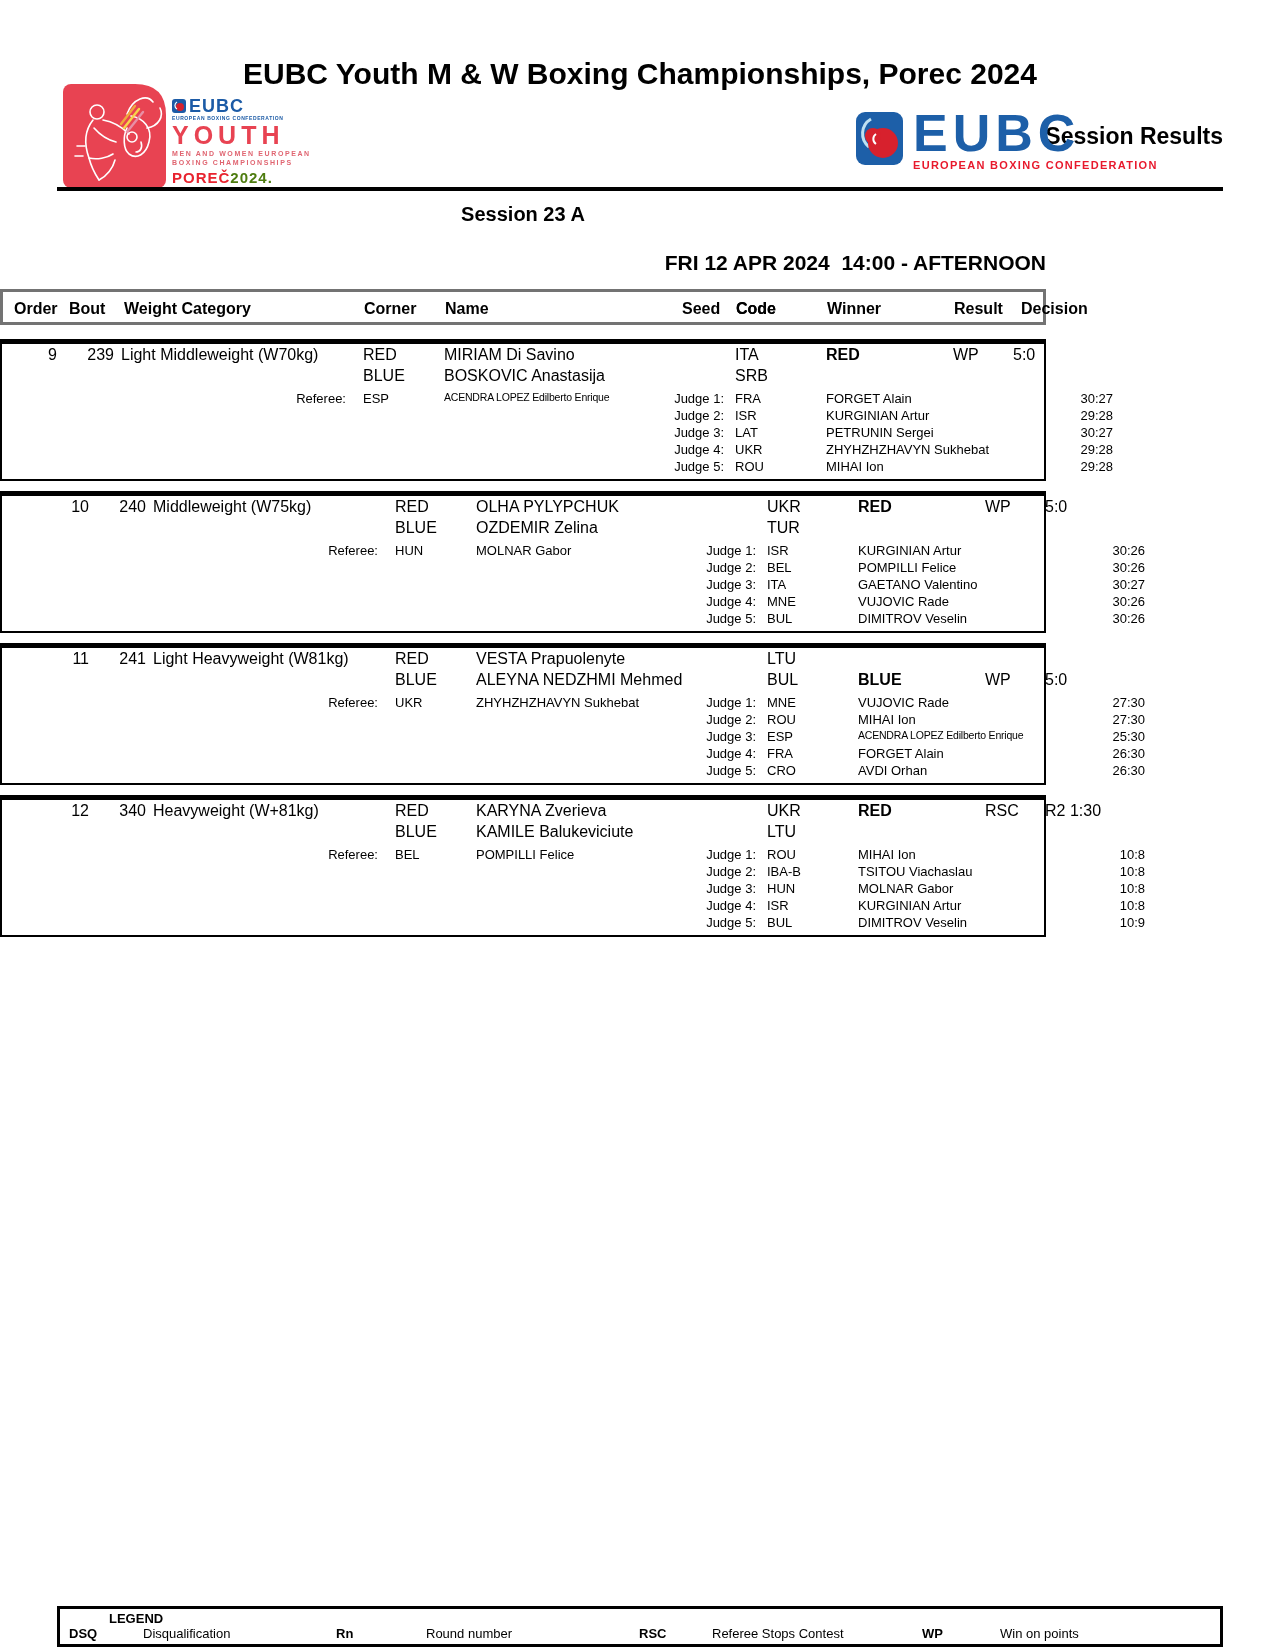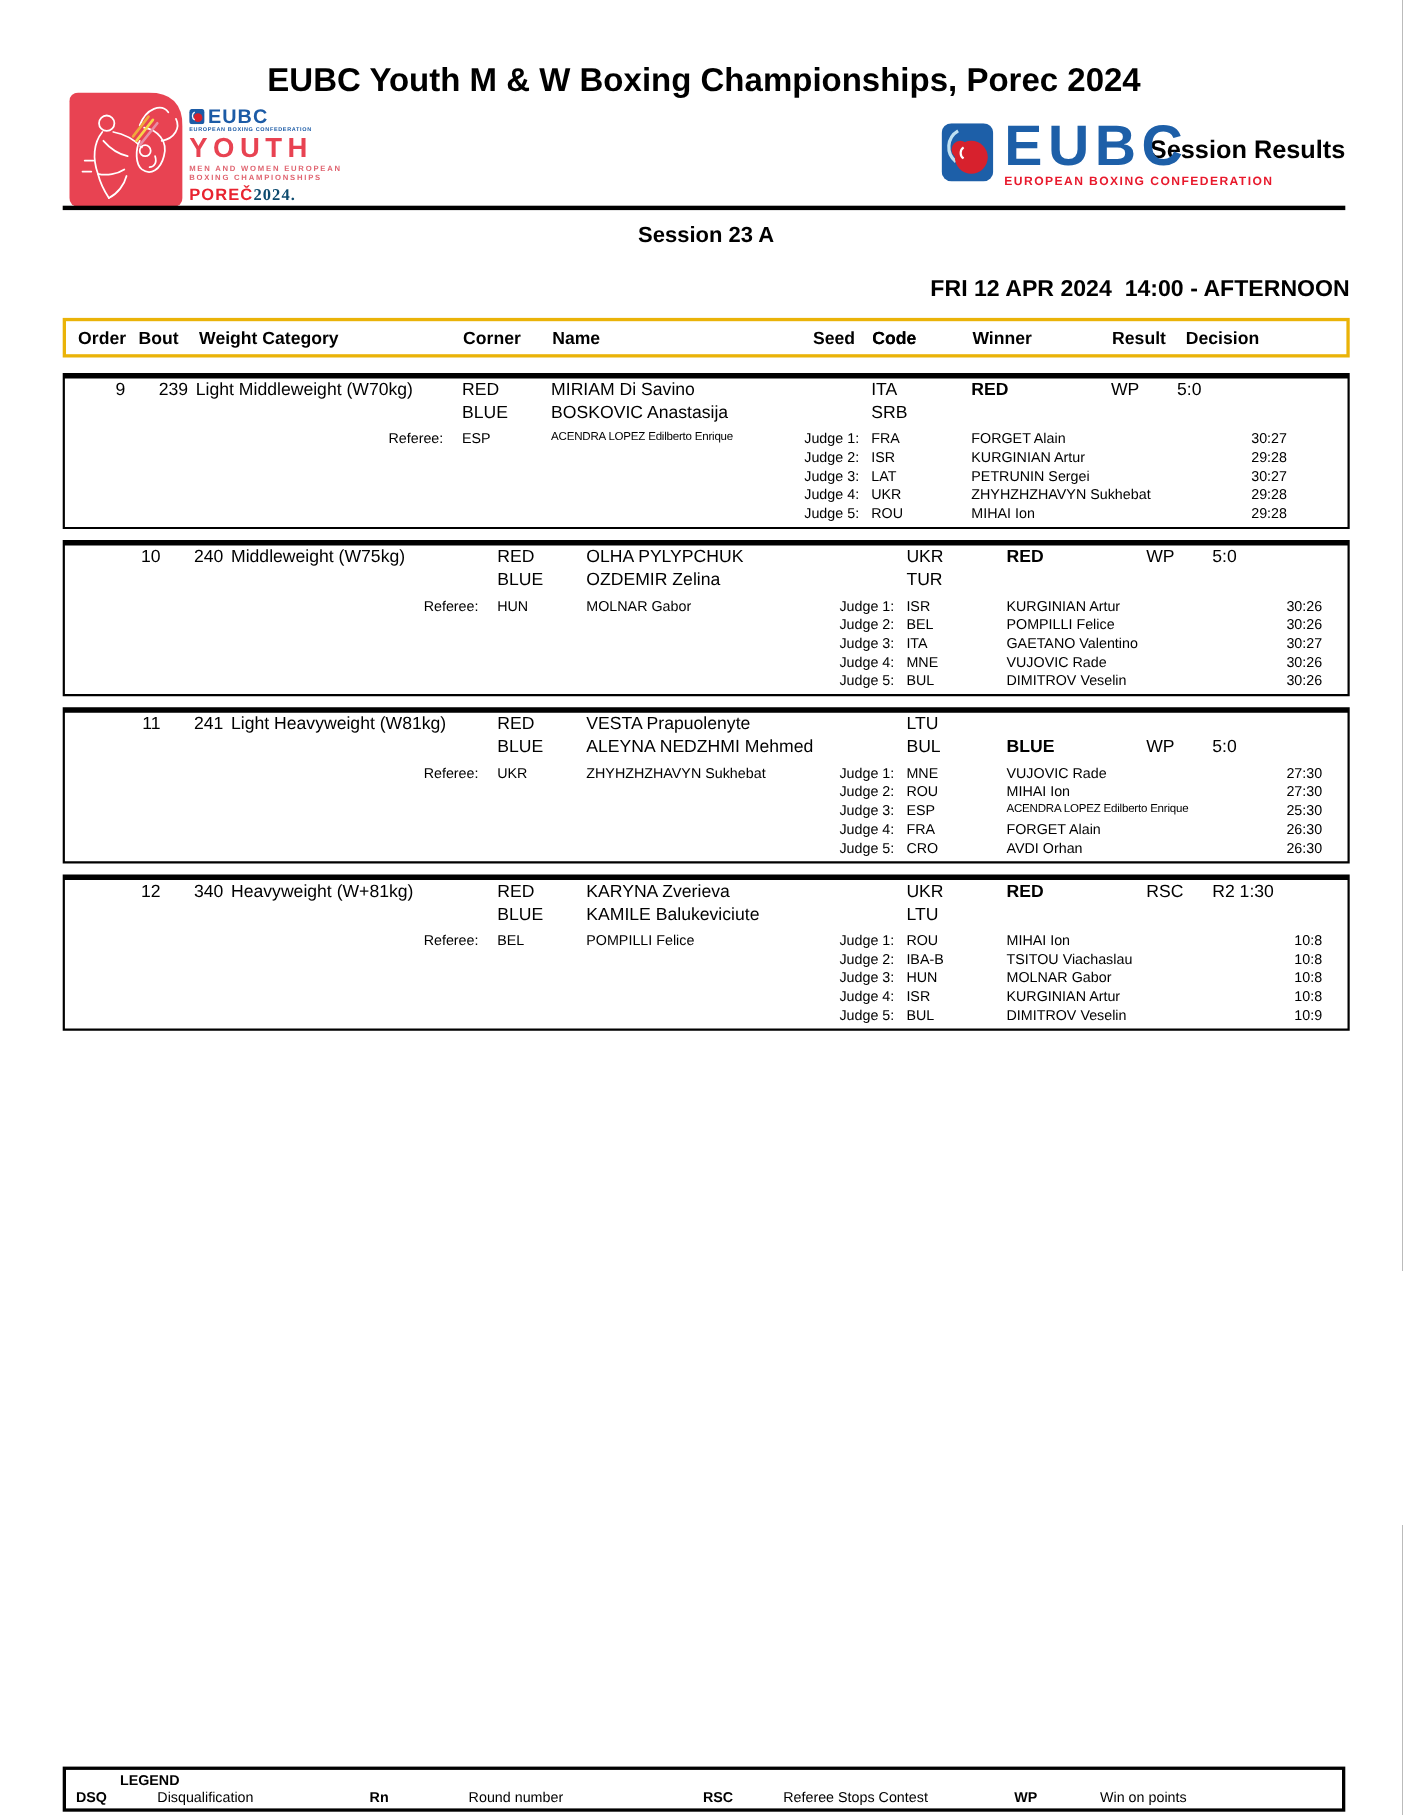--- a/index.html
+++ b/index.html
@@ -14,33 +14,33 @@
   .subtitle { position:absolute; left:57px; top:123px; width:1166px; text-align:right; font-size:23px; font-weight:bold; }
 
   .logoL { position:absolute; left:63px; top:84px; }
   .logoL-text { position:absolute; left:172px; top:97px; line-height:1; }
   .ll-row { display:flex; align-items:center; gap:3px; }
   .ll-eubc { font-size:18px; font-weight:bold; color:#1c5ba6; letter-spacing:1px; }
   .ll-sub { font-size:5px; color:#1c5ba6; font-weight:bold; letter-spacing:.6px; margin-top:1px; white-space:nowrap; }
   .ll-youth { font-size:25px; font-weight:bold; color:#e84352; letter-spacing:5px; margin-top:2px; }
   .ll-tag { font-size:7px; color:#e06571; font-weight:bold; letter-spacing:1.6px; margin-top:2px; white-space:nowrap; }
   .ll-porec { font-size:15px; font-weight:bold; letter-spacing:1px; margin-top:4px; white-space:nowrap; }
-  .ll-city { color:#e8232f; } .ll-year { color:#0c4a6e;font-family:Liberation Serif, serif; }
+  .ll-city { color:#e8232f; } .ll-year { color:#4d7c0f; }
 
   .logoR { position:absolute; left:856px; top:112px; display:flex; align-items:flex-start; gap:10px; }
   .lr-col { display:flex; flex-direction:column; }
   .lr-acro { font-size:52px; font-weight:bold; color:#1d5fa8; line-height:42px; letter-spacing:5px; }
   .lr-full { font-size:11px; font-weight:bold; color:#e8192c; letter-spacing:1.3px; margin-top:5px; white-space:nowrap; }
 
   
-  .content { margin-left:57px; width:1170px; }
+  .content { width:1046px; }
   .session-name { margin-top:13px; text-align:center; font-size:20px; font-weight:bold; height:22px; }
   .session-date { margin-top:26px; text-align:right; font-size:21px; font-weight:bold; height:23px; white-space:pre; }
 
-  .thead { margin-top:15px; position:relative; height:36px; border:3px solid #eab308; }
+  .thead { margin-top:15px; position:relative; height:36px; border:3px solid #737373; }
   .thead span { position:absolute; top:8px; font-size:16px; font-weight:bold; white-space:nowrap; }
   .thead .two { top:1px; line-height:15px; }
   .h-order{left:11px;} .h-bout{left:66px;} .h-weight{left:121px;} .h-corner{left:361px;}
   .h-name{left:442px;} .h-seed{left:679px;} .h-team{left:733px;} .h-winner{left:824px;}
   .h-result{left:951px;} .h-decision{left:1018px;}
 
   #bout-list { margin-top:14px; }
   .bout { border:2px solid #000; border-top-width:5px; padding:2px 0 3px 0; }
   .bout + .bout { margin-top:10px;padding-left:32px; }
 

